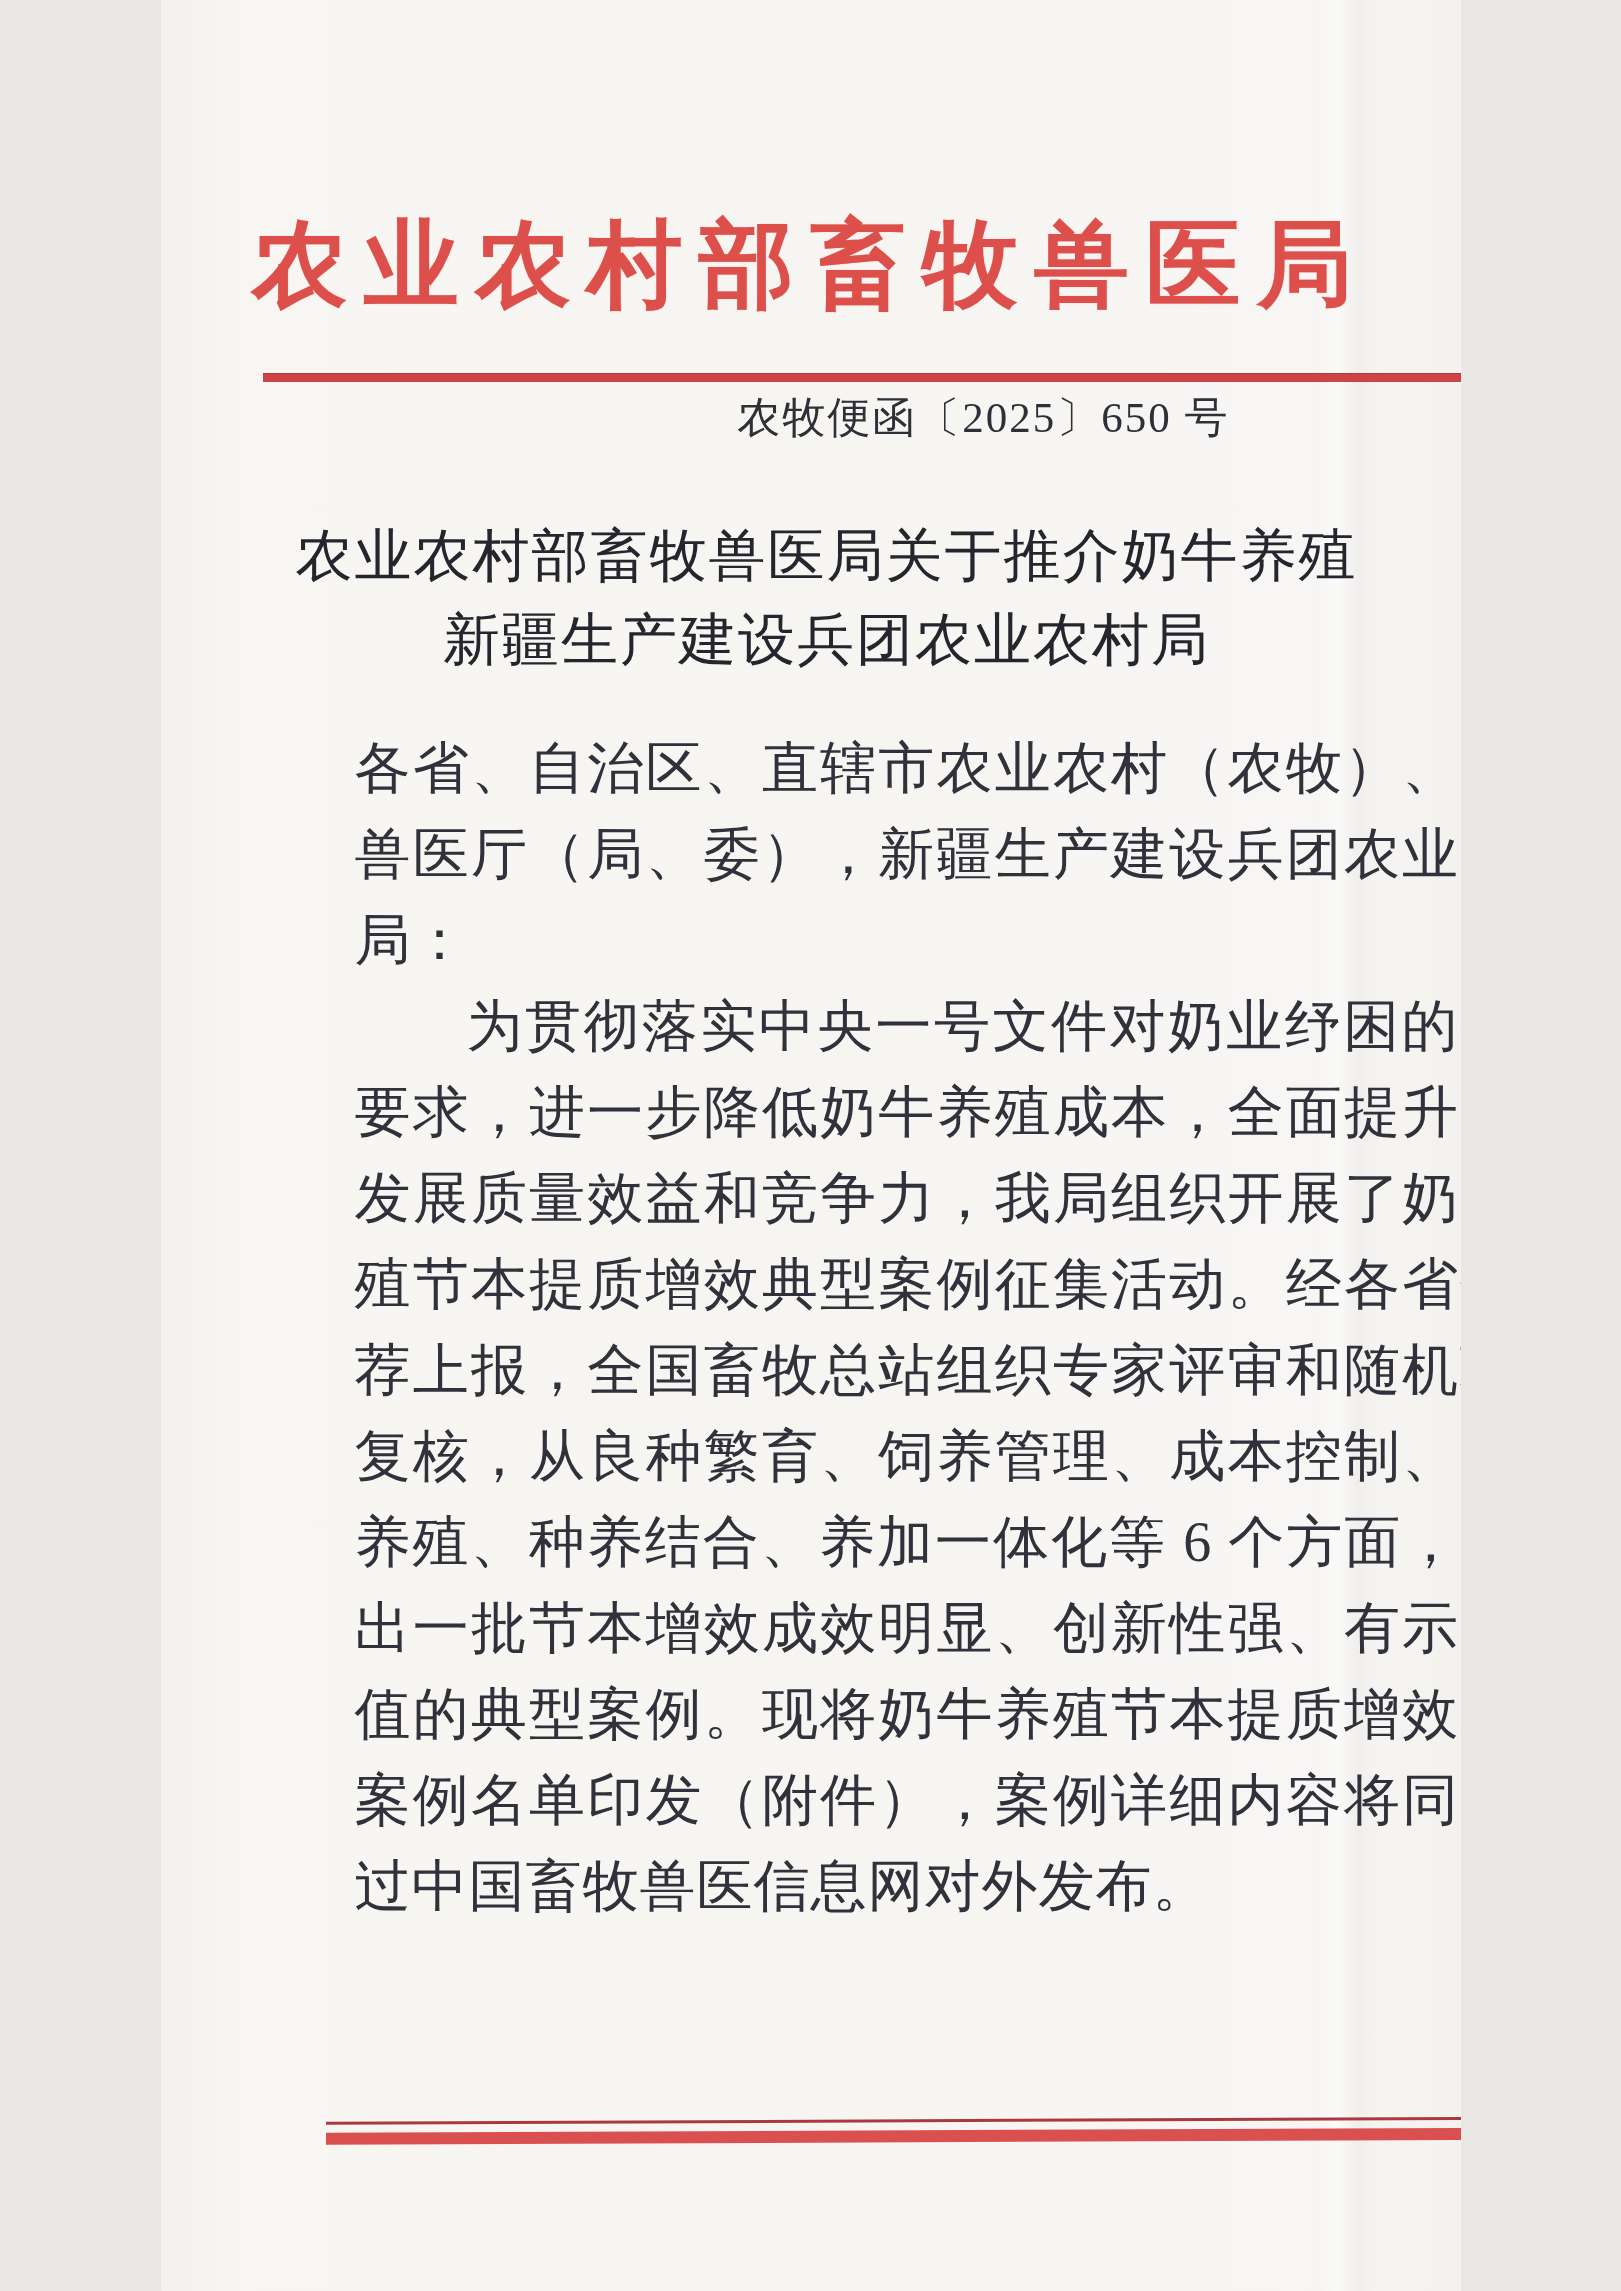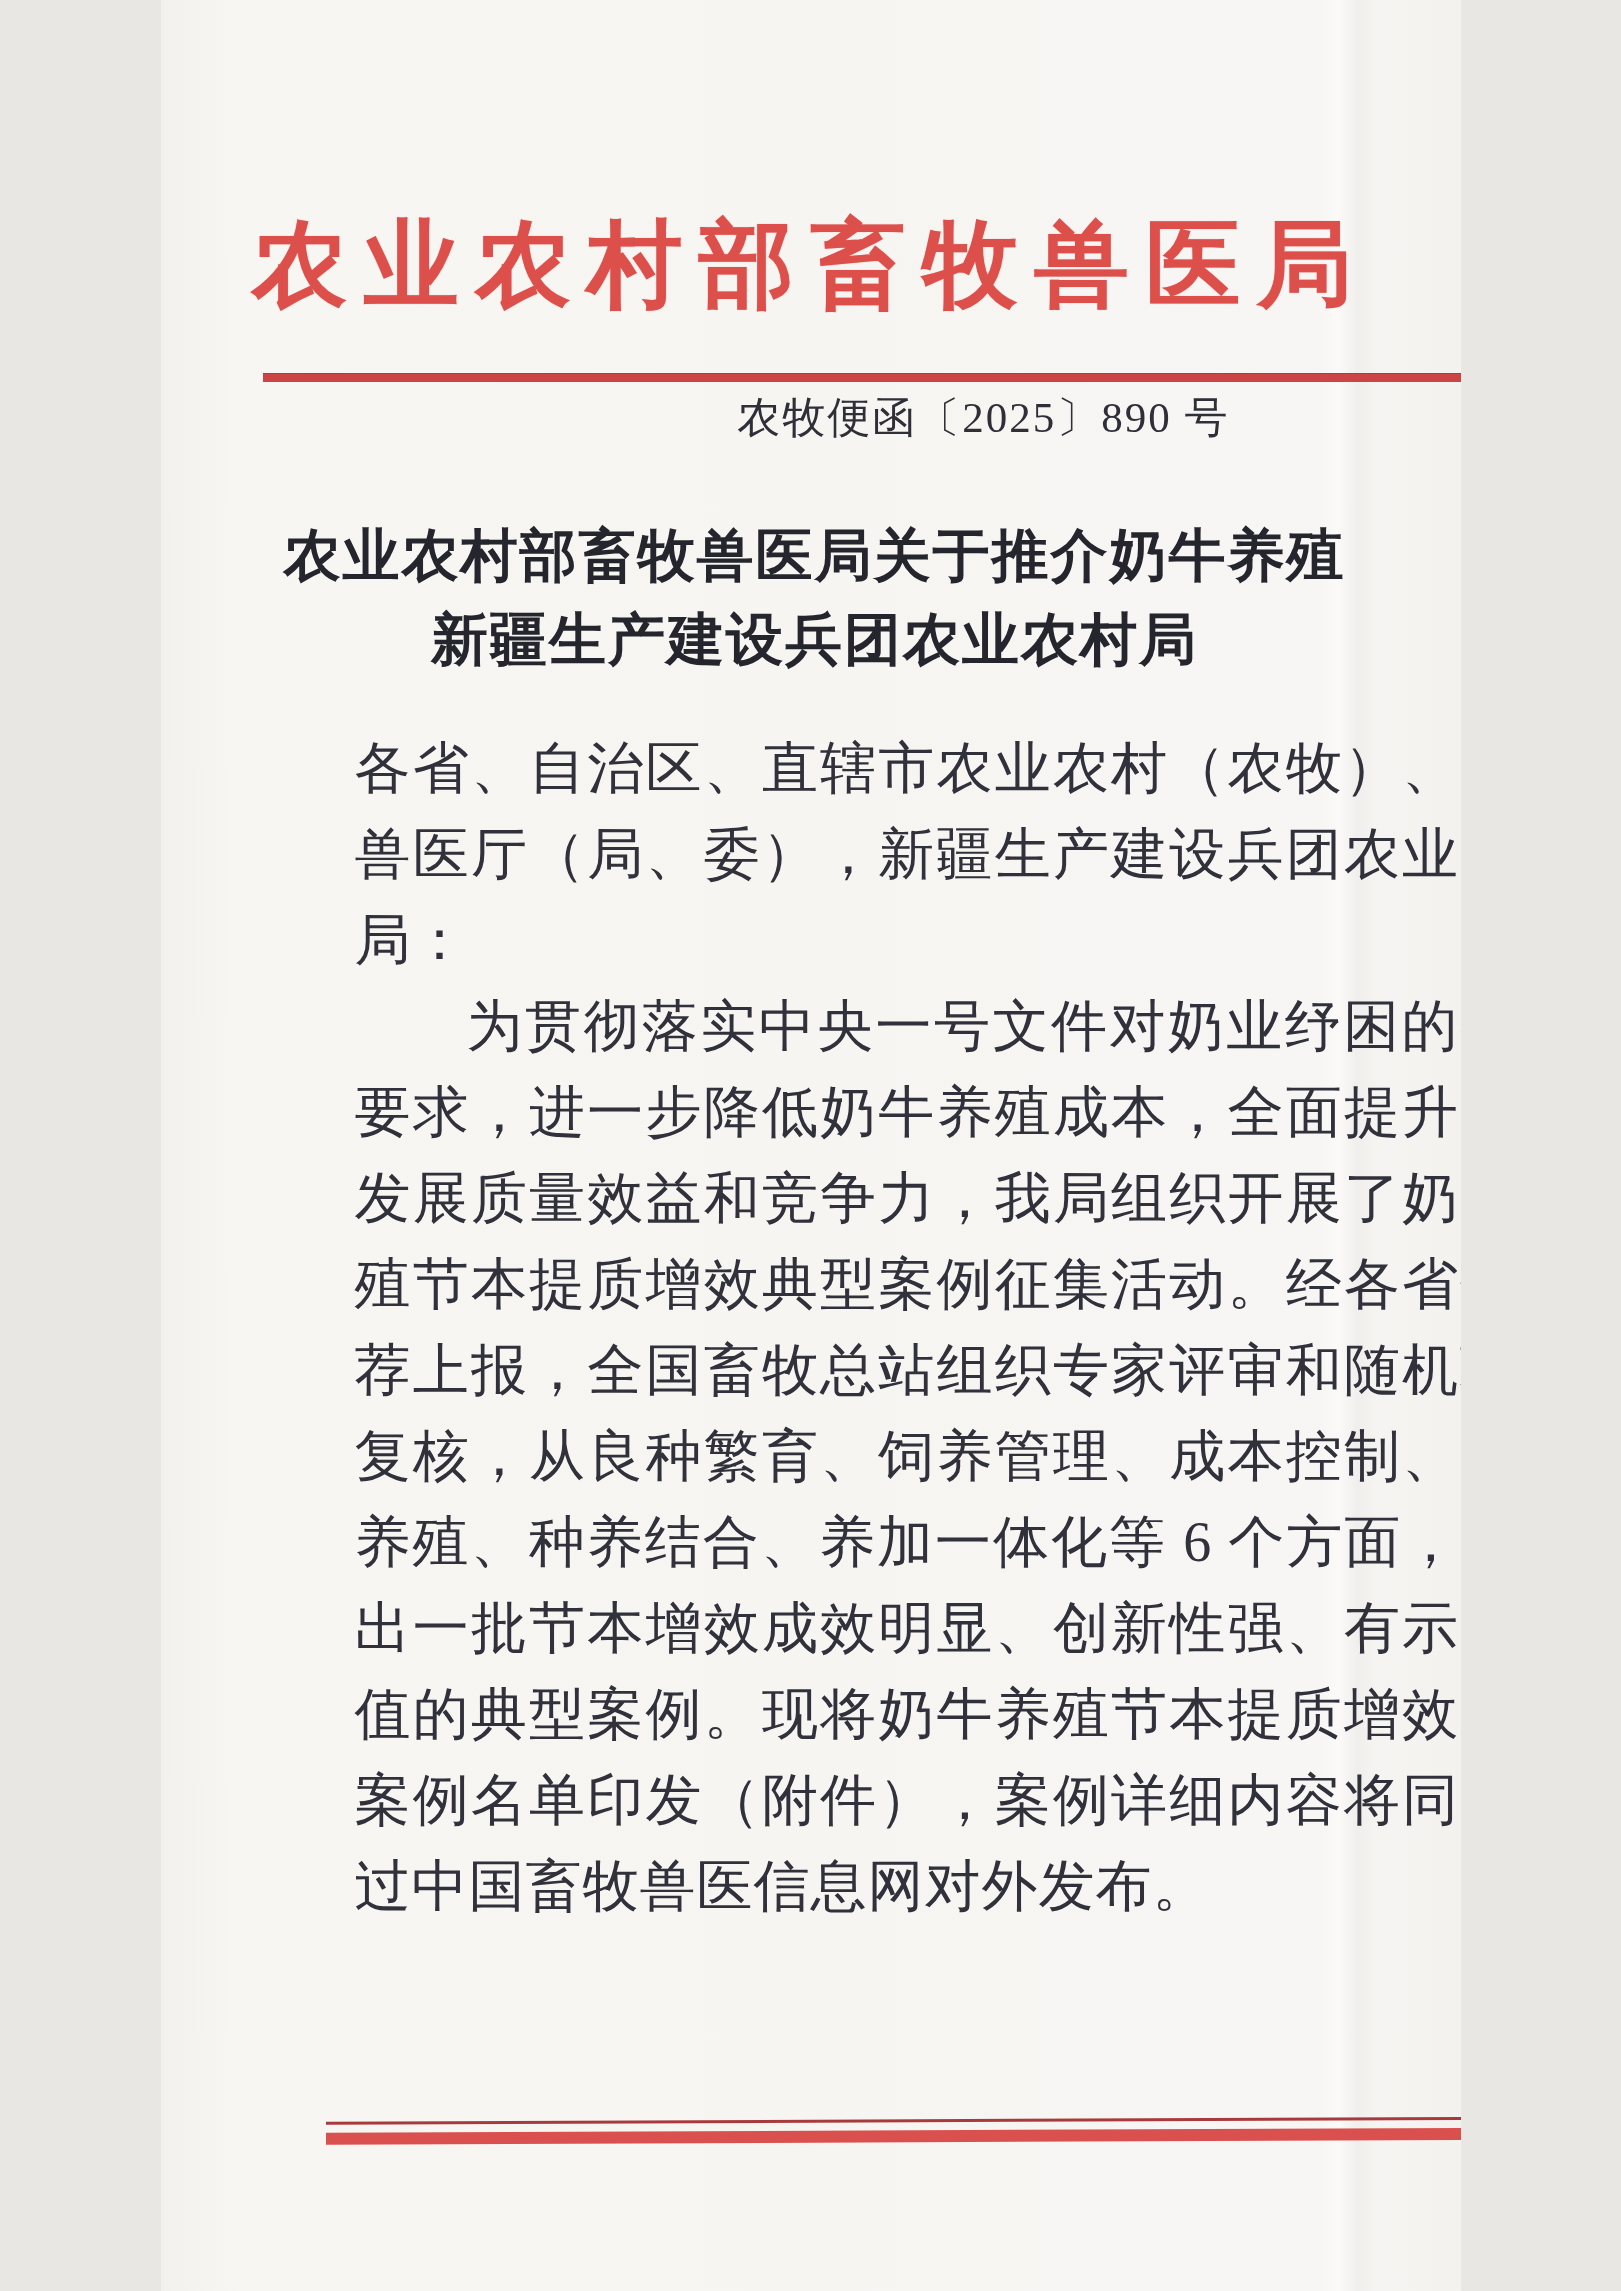--- a/index.html
+++ b/index.html
@@ -54,25 +54,25 @@
     top: 389px;
     right: 231px;
     font-size: 43px;
     color: #2e2f37;
     letter-spacing: 2px;
     white-space: nowrap;
   }
   .doc-title {
     position: absolute;
     top: 514px;
-    left: 4px;
+    left: 16px;
     width: 100%;
     text-align: center;
     font-size: 57px;
-    font-weight: bold;
+    font-weight: normal;
     color: #25262d;
     line-height: 84px;
     letter-spacing: 2px;
   }
   .body-text {
     position: absolute;
     top: 725px;
     left: 194px;
     width: 1221px;
     font-size: 56px;
@@ -111,21 +111,21 @@
 <body>
 
 <div class="page">
 
   <div class="scan-streak"></div>
 
   <div class="letterhead">农业农村部畜牧兽医局</div>
 
   <div class="rule-top"></div>
 
-  <div class="doc-number">农牧便函〔2025〕890 号</div>
+  <div class="doc-number">农牧便函〔2025〕650 号</div>
 
   <div class="doc-title">
     <div>农业农村部畜牧兽医局关于推介奶牛养殖</div>
     <div>新疆生产建设兵团农业农村局</div>
   </div>
 
   <div class="body-text">
     <p>各省、自治区、直辖市农业农村（农牧）、畜牧兽医厅（局、委），新疆生产建设兵团农业农村局：</p>
     <p class="indent">为贯彻落实中央一号文件对奶业纾困的有关要求，进一步降低奶牛养殖成本，全面提升产业发展质量效益和竞争力，我局组织开展了奶牛养殖节本提质增效典型案例征集活动。经各省份推荐上报，全国畜牧总站组织专家评审和随机现场复核，从良种繁育、饲养管理、成本控制、智慧养殖、种养结合、养加一体化等 6 个方面，遴选出一批节本增效成效明显、创新性强、有示范价值的典型案例。现将奶牛养殖节本提质增效典型案例名单印发（附件），案例详细内容将同步通过中国畜牧兽医信息网对外发布。</p>
   </div>

